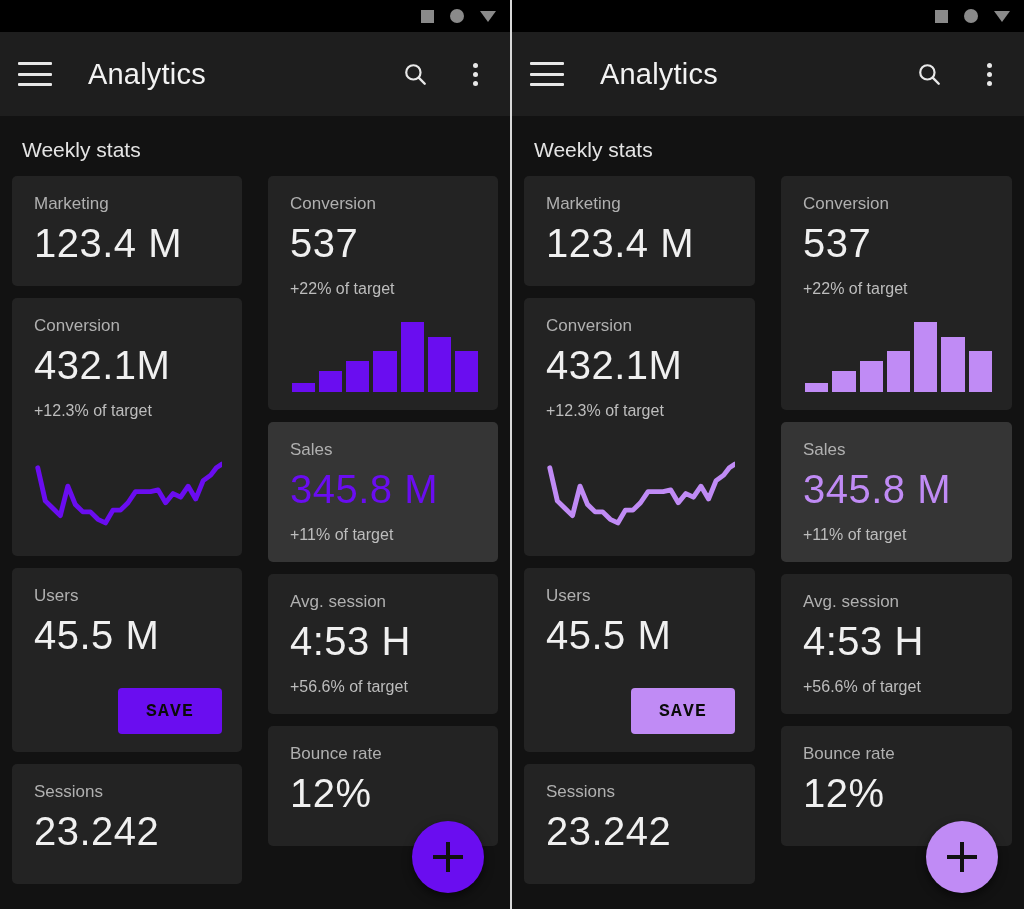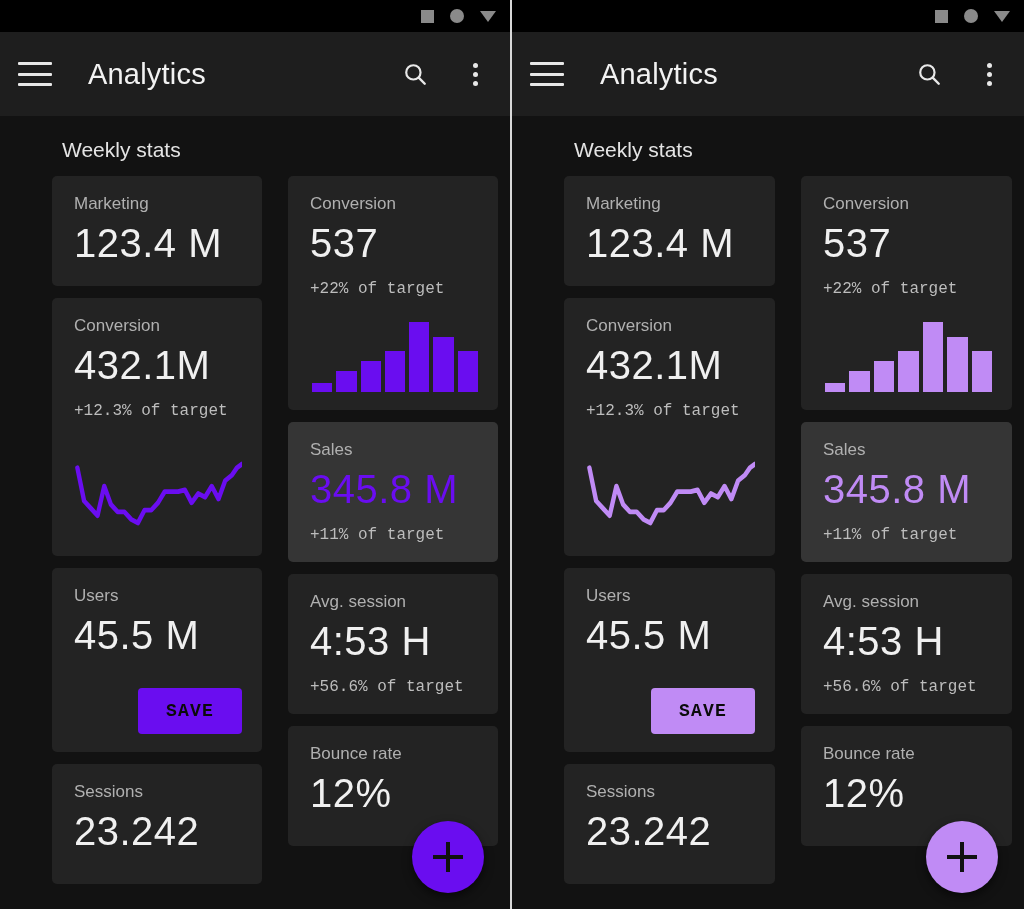--- a/index.html
+++ b/index.html
@@ -60,39 +60,39 @@
     margin-left: 36px;
     letter-spacing: 0.2px;
     flex: 1;
   }
   .ab-icon { width: 34px; height: 34px; display: flex; align-items: center; justify-content: center; cursor: pointer; }
   .ab-icon.more { margin-left: 26px; }
   .dots { display: flex; flex-direction: column; gap: 4px; align-items: center; }
   .dots i { width: 5px; height: 5px; border-radius: 50%; background: #e8e8e8; display: block; }
 
   
-  .content { padding: 0 12px; background: #121212; height: 793px; margin-left: 40px; }
+  .content { padding: 0 12px; background: #121212; height: 793px; }
   .section-title {
     color: #e4e4e4;
     font-size: 21px;
     padding: 22px 10px 14px 10px;
   }
   .grid { display: flex; gap: 26px; }
   .col { width: 238px; display: flex; flex-direction: column; gap: 12px; }
 
   .card {
     background: #232323;
     border-radius: 5px;
     padding: 18px 20px 18px 22px;
   }
   .card.selected { background: #353535; }
   .card-label { color: #b0b0b0; font-size: 17px; margin-bottom: 4px; }
   .card-value { color: #f0f0f0; font-size: 40px; font-weight: 300; letter-spacing: 0.5px; line-height: 1.25; }
   .card-value.accent { color: var(--accent); }
-  .card-sub { color: #bdbdbd; font-size: 16px; margin-top: 12px; font-family: Liberation Mono, monospace; }
+  .card-sub { color: #bdbdbd; font-size: 16px; margin-top: 12px; }
 
   .sparkbars { display: flex; align-items: flex-end; gap: 4px; height: 70px; margin-top: 24px; padding-left: 2px; }
   .sparkbars .bar { flex: 1; background: var(--accent); }
 
   .sparkline { margin-top: 22px; height: 92px; width: 100%; }
   .sparkline path { fill: none; stroke: var(--accent); stroke-width: 2.6; stroke-linejoin: round; stroke-linecap: round; }
 
   .btn-row { display: flex; justify-content: flex-end; margin-top: 28px; }
   .save-btn {
     background: var(--accent);

